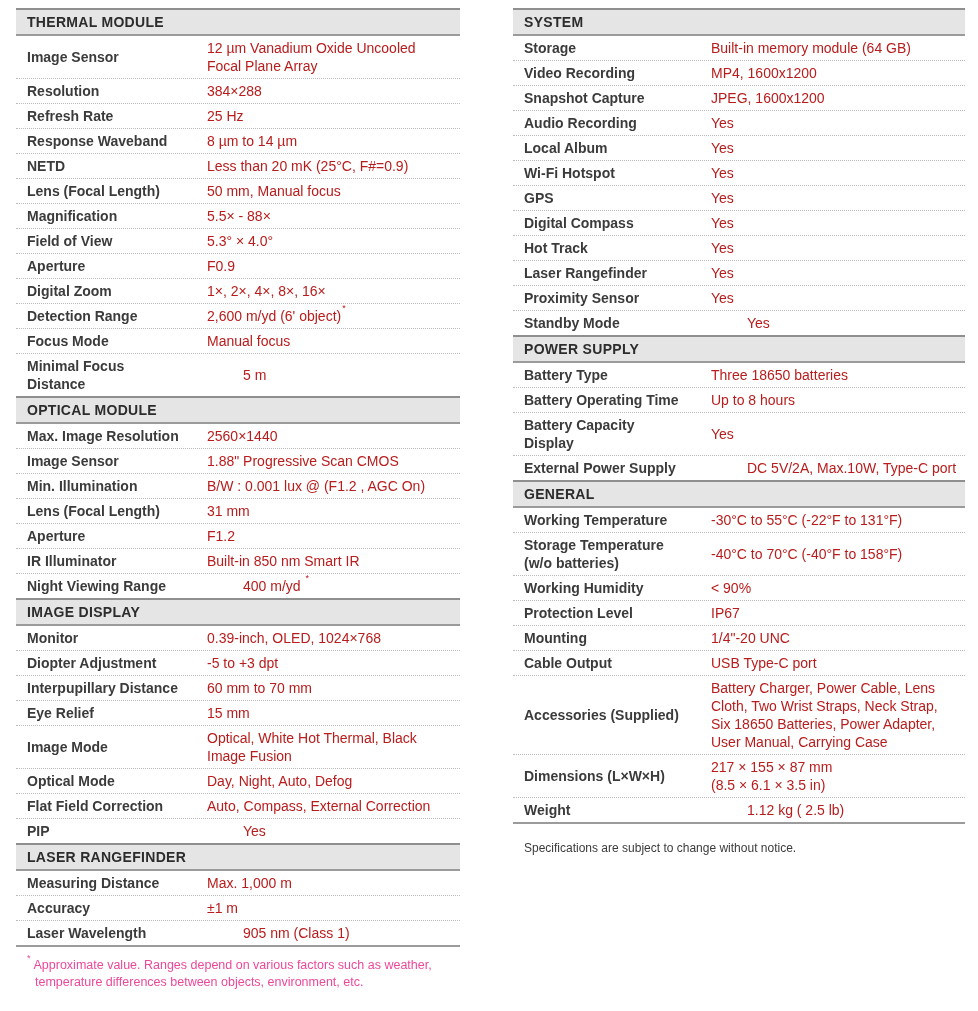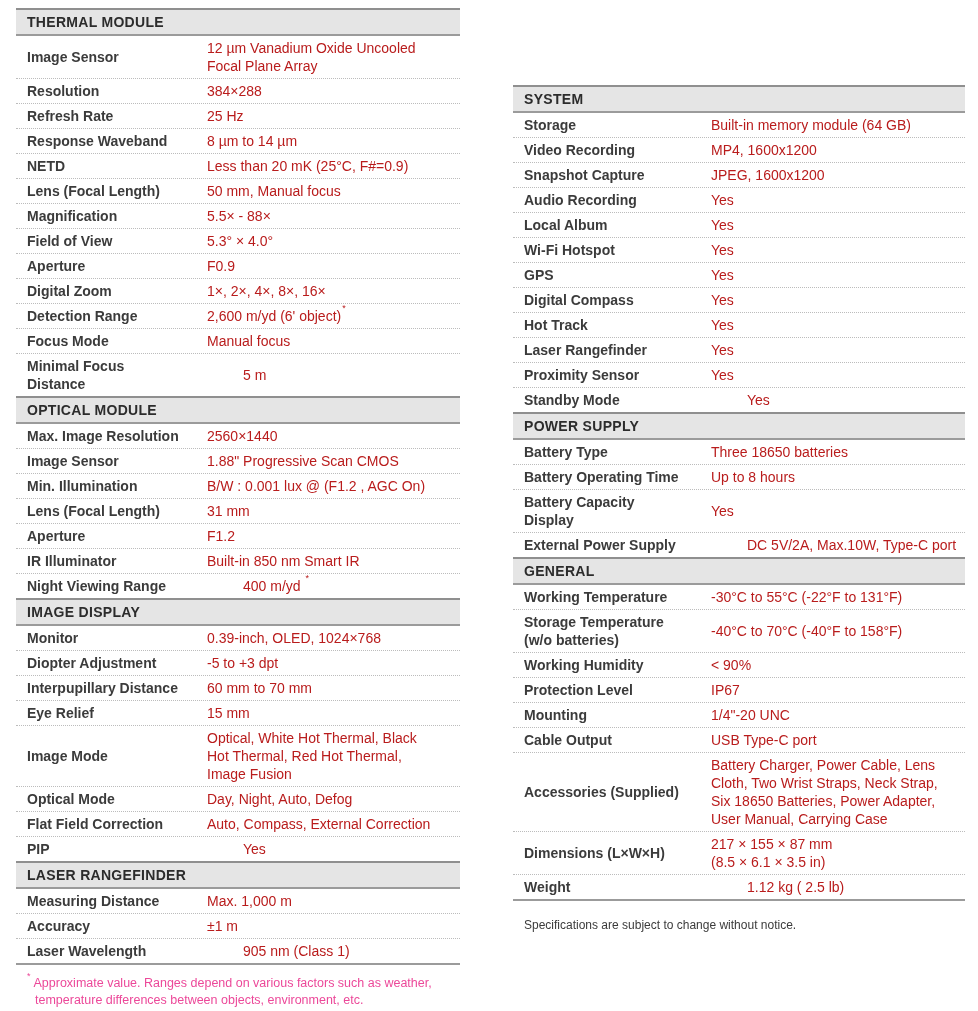--- a/index.html
+++ b/index.html
@@ -12,21 +12,20 @@
     height: 1011px;
     overflow: hidden;
     font-family: "Liberation Sans", sans-serif;
     color: #3e3e3e;
   }
   .page {
     display: flex;
     box-sizing: border-box;
     padding: 8px 13px 0 16px;
     gap: 53px;
-    align-items: center;
   }
   .column { flex: none; }
   .col-left  { width: 444px; }
   .col-right { width: 452px; }
 
   .sec-header {
     background: #e5e5e5;
     border-top: 2px solid #8f8f8f;
     border-bottom: 2px solid #9b9b9b;
     font-weight: 700;
@@ -291,21 +290,20 @@
             <div class="cell value">
               <div><span>15 mm</span></div>
             </div>
           </div>
           <div class="spec-row">
             <div class="cell label">
               <div>Image Mode</div>
             </div>
             <div class="cell value">
               <div><span>Optical, White Hot Thermal, Black</span></div>
-              <div><span>Hot Thermal, Red Hot Thermal,</span></div>
               <div><span>Image Fusion</span></div>
             </div>
           </div>
           <div class="spec-row">
             <div class="cell label">
               <div>Optical Mode</div>
             </div>
             <div class="cell value">
               <div><span>Day, Night, Auto, Defog</span></div>
             </div>

